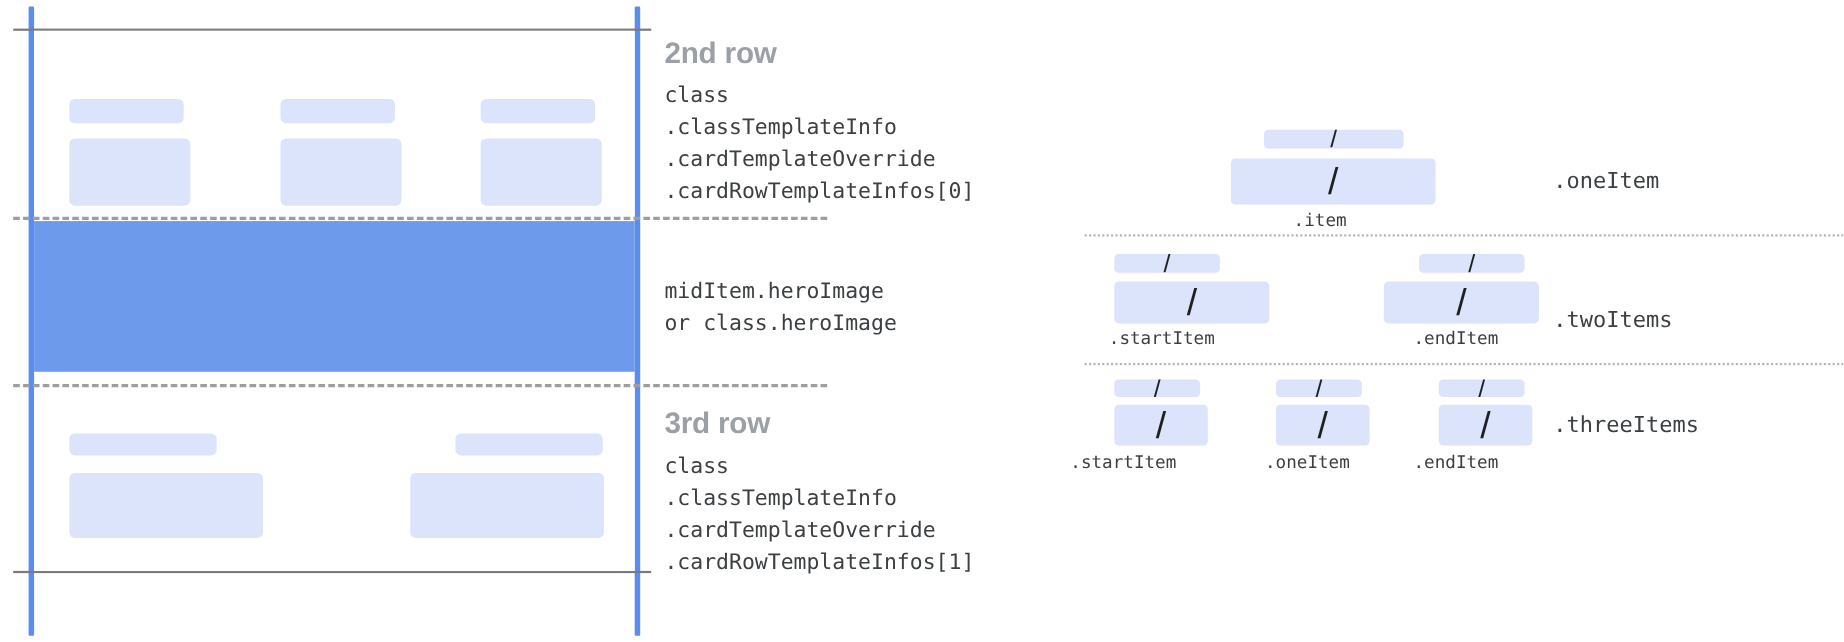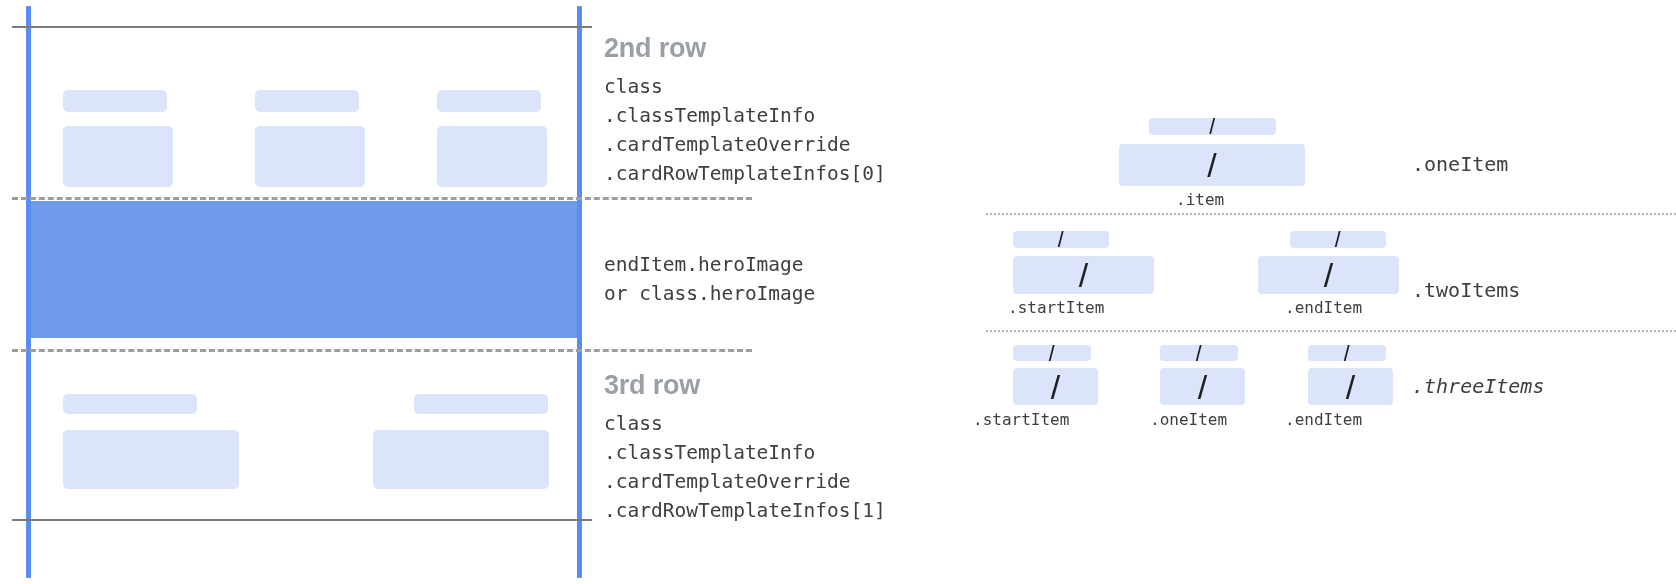--- a/index.html
+++ b/index.html
@@ -162,21 +162,21 @@
       <div class="chip" style="left:383px; top:41px; width:134px; height:20px;"></div>
       <div class="chip" style="left:342px; top:77px; width:176px; height:59px;"></div>
     </div>
 
     <div class="ann ann-title" style="left:604px; top:33px;">2nd row</div>
     <div class="ann ann-code" style="left:604px; top:72px;">class
 .classTemplateInfo
 .cardTemplateOverride
 .cardRowTemplateInfos[0]</div>
 
-    <div class="ann ann-code" style="left:604px; top:250px;">endItem.heroImage
+    <div class="ann ann-code" style="left:604px; top:250px;">midItem.heroImage
 or class.heroImage</div>
 
     <div class="ann ann-title" style="left:604px; top:370px;">3rd row</div>
     <div class="ann ann-code" style="left:604px; top:409px;">class
 .classTemplateInfo
 .cardTemplateOverride
 .cardRowTemplateInfos[1]</div>
   </div>
 
   <div id="item-diagram">
@@ -236,17 +236,17 @@
       <div class="slot-label" style="left:190px; top:410px;">.oneItem</div>
 
       <div class="slot small" style="left:348px; top:345px; width:78px; height:16px;">
         <span class="slot-slash">/</span>
       </div>
       <div class="slot big" style="left:348px; top:368px; width:85px; height:37px;">
         <span class="slot-slash">/</span>
       </div>
       <div class="slot-label" style="left:325px; top:410px;">.endItem</div>
 
-      <div class="group-label" style="left:452px; top:374px;font-style:italic;">.threeItems</div>
+      <div class="group-label" style="left:452px; top:374px;">.threeItems</div>
     </div>
   </div>
 
 </div>
 
 </body></html>

